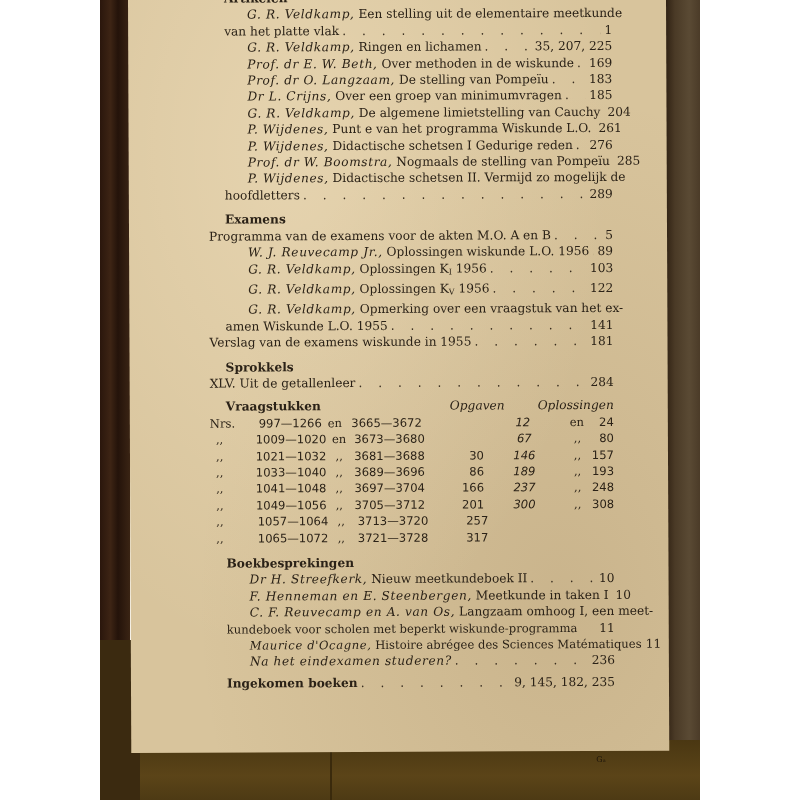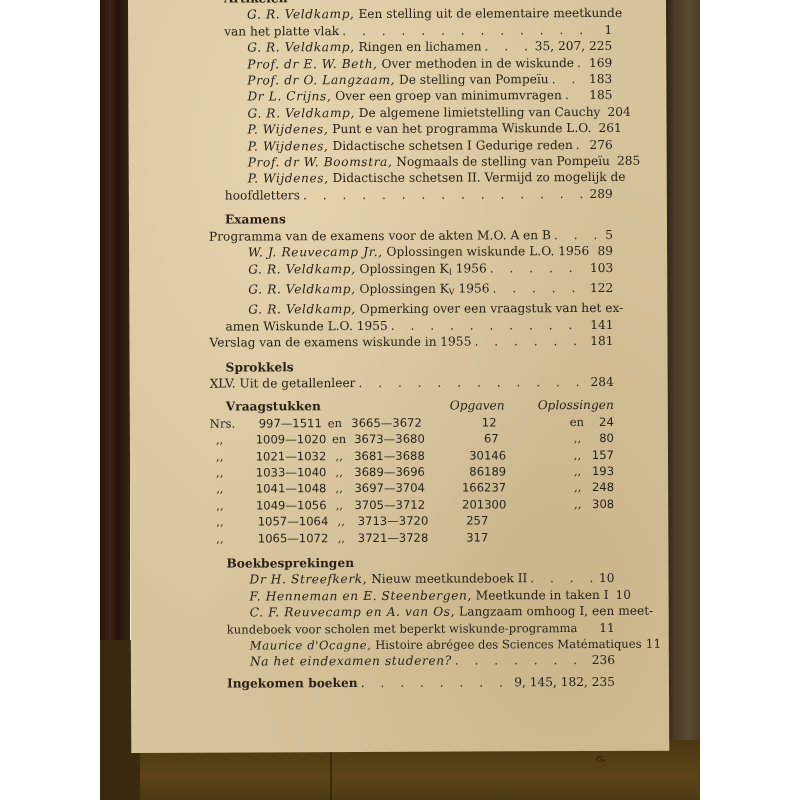--- a/index.html
+++ b/index.html
@@ -65,21 +65,21 @@
   .vq-head .title { font-weight:bold; padding-left:16px; width:224px; }
   .vq-head .col1 { font-style:italic; width:60px; text-align:left; }
   .vq-head .col2 { font-style:italic; flex:1; text-align:right; }
   .vq-row { display:flex; align-items:baseline; font-family:"DejaVu Sans","Liberation Sans",sans-serif; font-size:11.6px; }
   .vq-row .pre { width:34px; font-family:"DejaVu Serif","Liberation Serif",serif; }
   .vq-row .pre.ditto { padding-left:6px; width:28px; }
   .vq-row .r1 { width:78px; text-align:right; }
   .vq-row .mid { width:26px; text-align:center; font-family:"DejaVu Serif","Liberation Serif",serif; }
   .vq-row .r2 { width:74px; text-align:right; }
   .vq-row .op { width:60px; text-align:right; }
-  .vq-row .ol-a { width:82px; text-align:left; }
+  .vq-row .ol-a { width:82px; text-align:center;font-style:italic; }
   .vq-row .ol-m { width:26px; text-align:center; font-family:"DejaVu Serif","Liberation Serif",serif; }
   .vq-row .ol-b { width:24px; text-align:right; }
   .page-mark {
     position:absolute; left:425px; top:757px; font-size:8px; color:#1e150a;margin-left:40px;
   }
 </style>
 </head>
 <body>
 
 <div class="spine"></div>
@@ -194,21 +194,21 @@
     </div>
 
     <div class="vq-head" style="margin-top:7px">
       <span class="title">Vraagstukken</span>
       <span class="col1">Opgaven</span>
       <span class="col2">Oplossingen</span>
     </div>
 
     <div class="vq-row">
       <span class="pre">Nrs.</span>
-      <span class="r1">997—1511</span>
+      <span class="r1">997—1266</span>
       <span class="mid">en</span>
       <span class="r2">3665—3672</span>
       <span class="op"></span>
       <span class="ol-a">12</span>
       <span class="ol-m">en</span>
       <span class="ol-b">24</span>
     </div>
     <div class="vq-row">
       <span class="pre ditto">,,</span>
       <span class="r1" style="width:84px">1009—1020</span>

